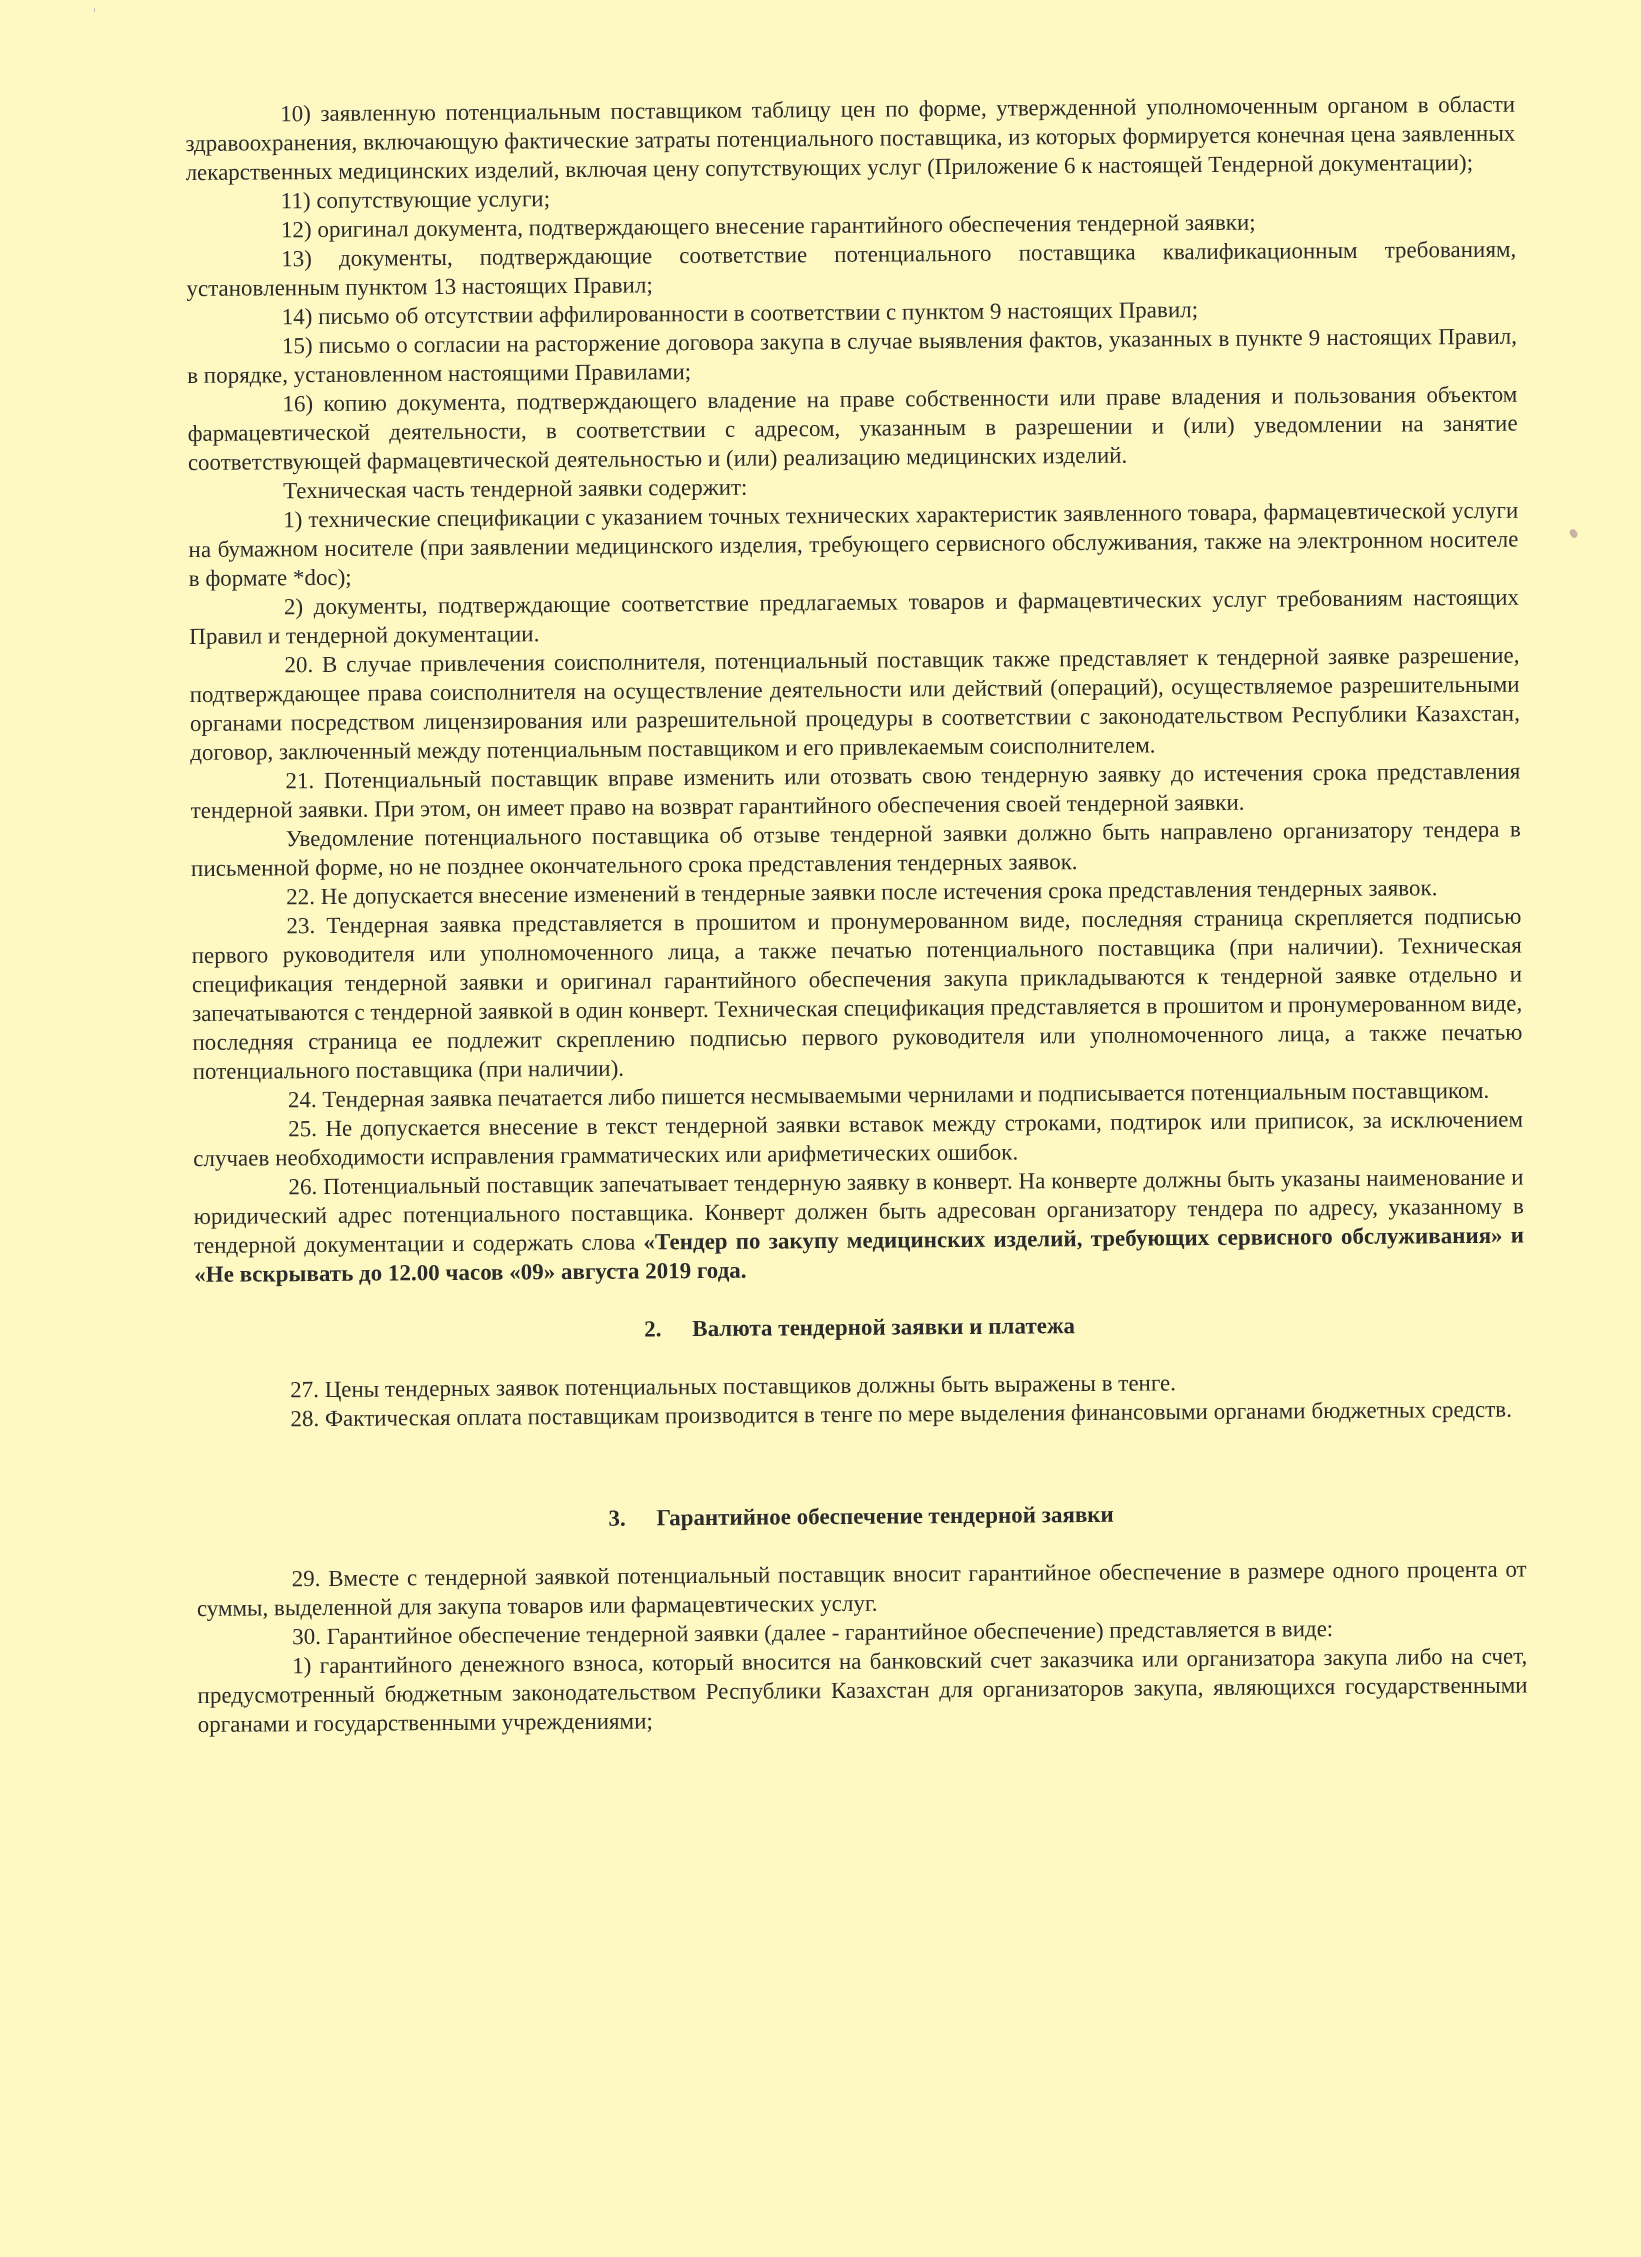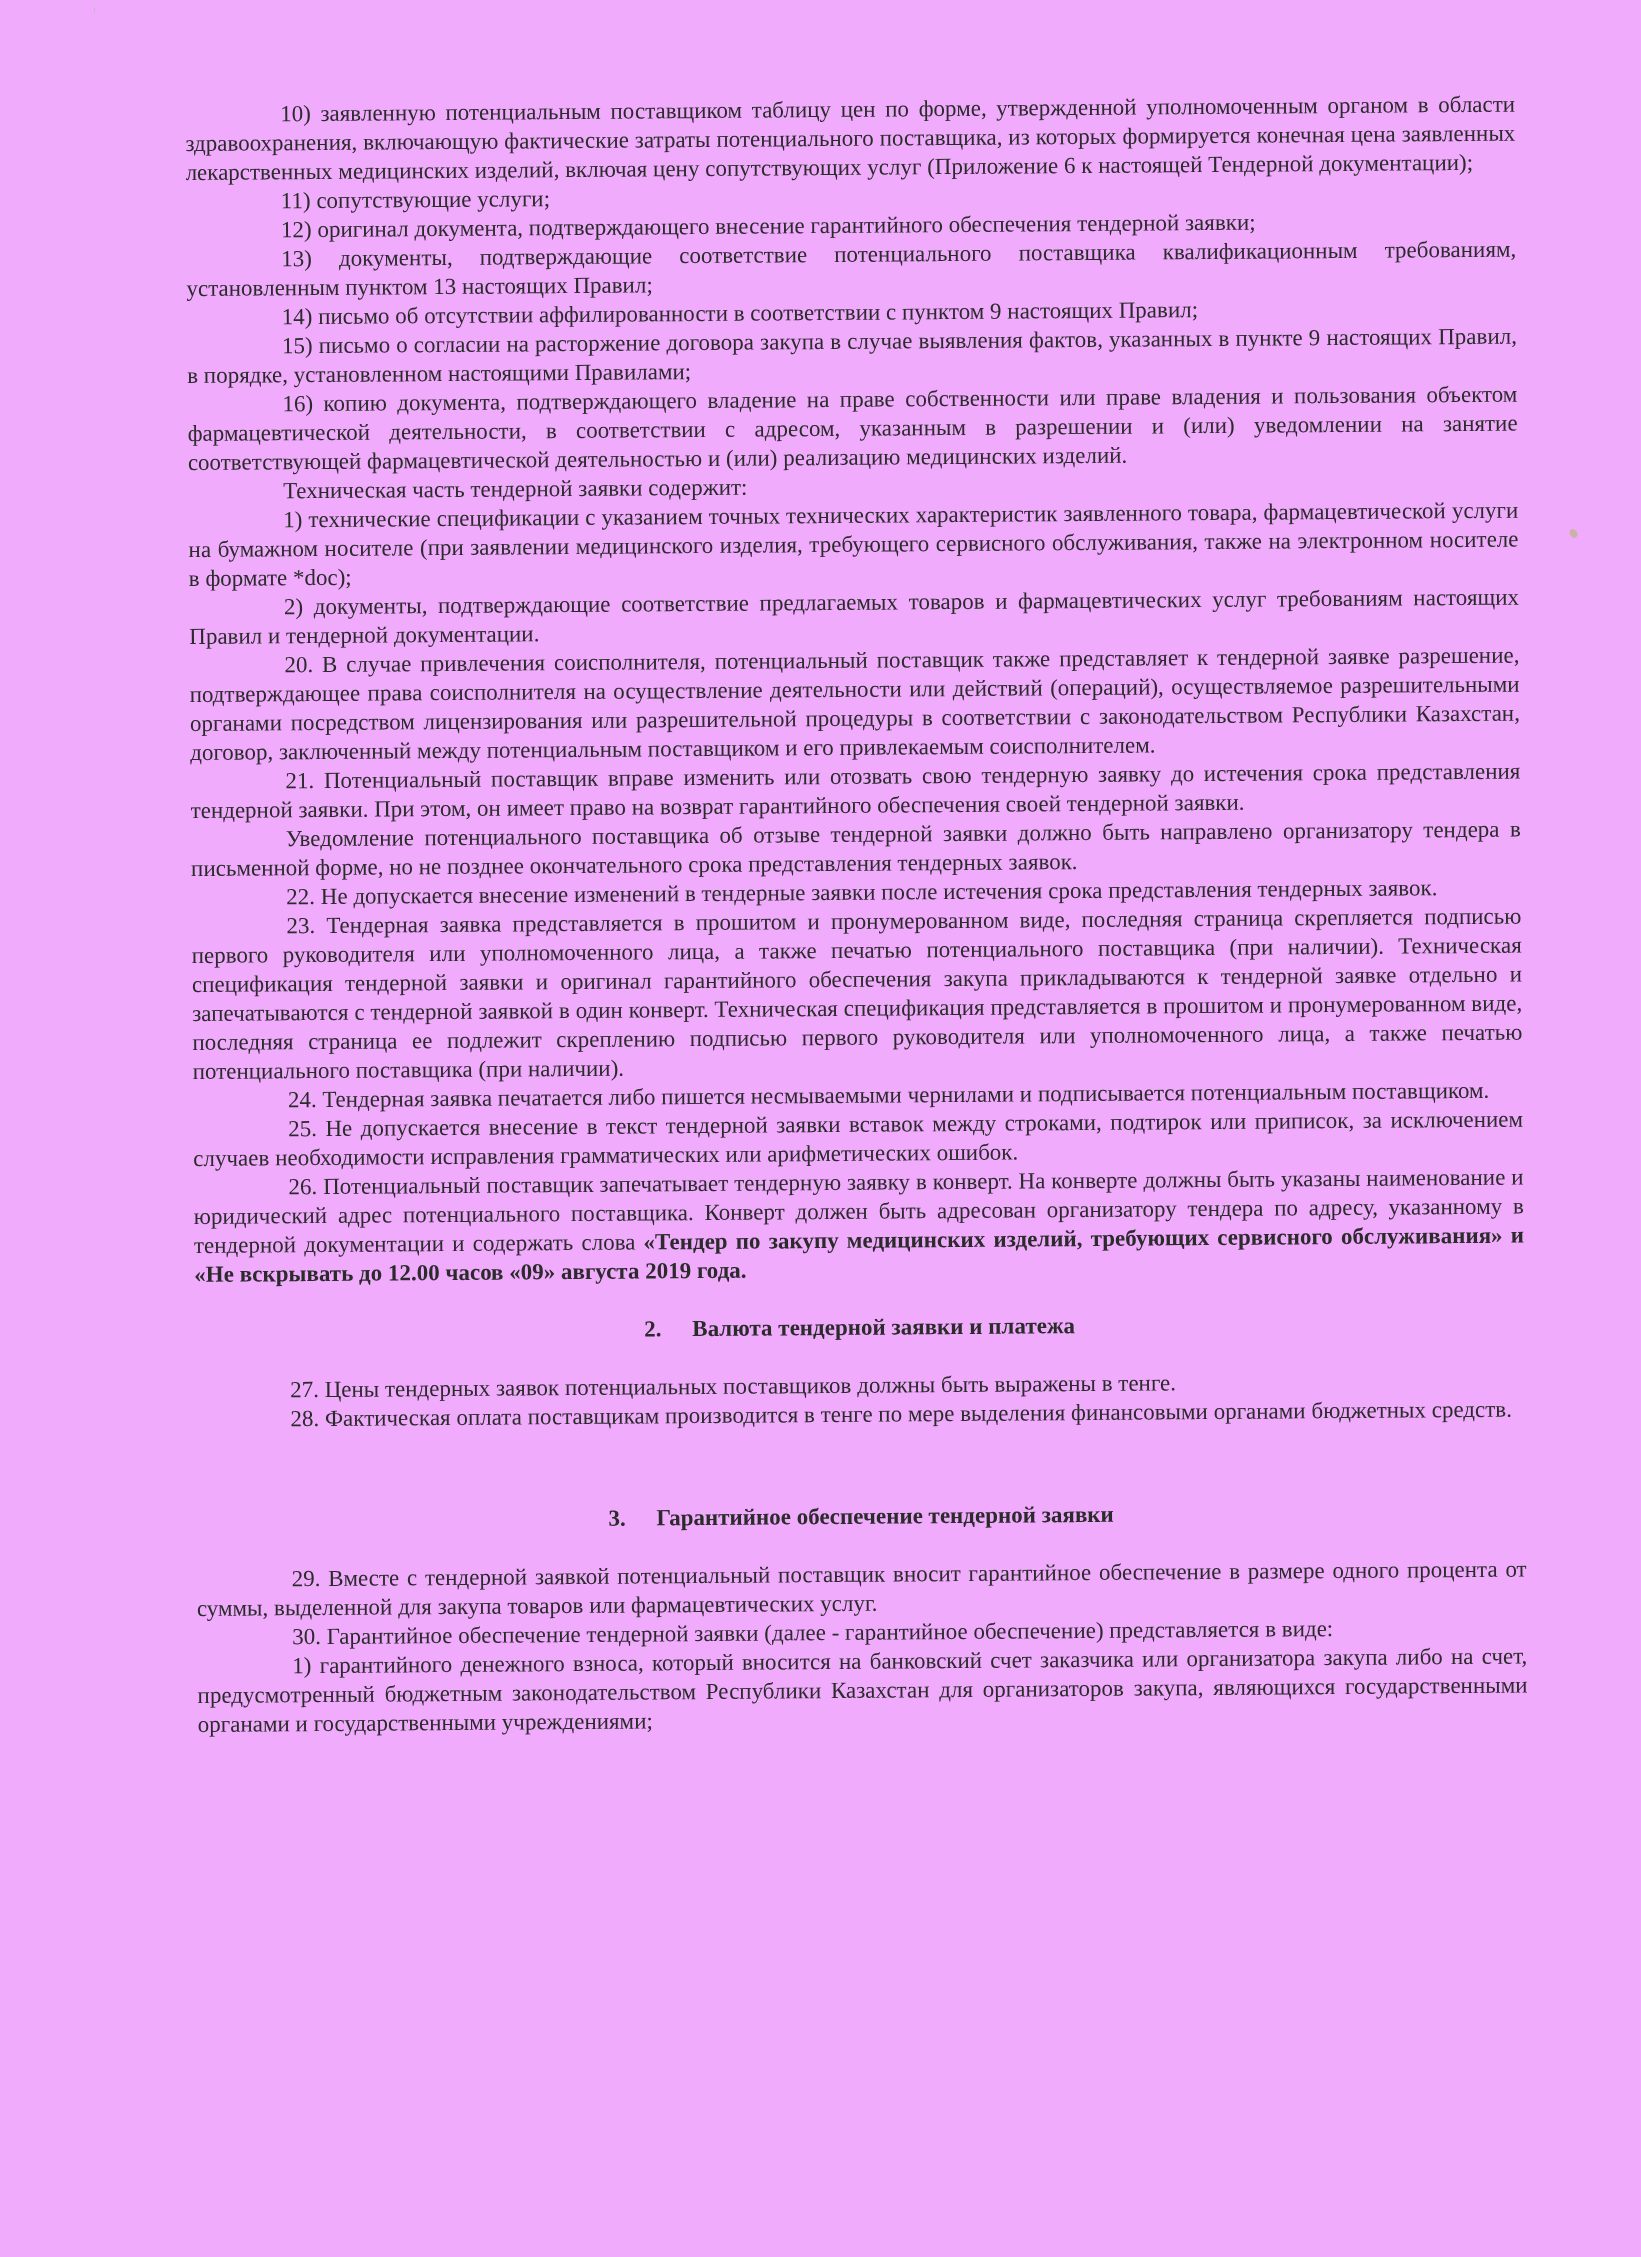--- a/index.html
+++ b/index.html
@@ -1,19 +1,19 @@
 <!DOCTYPE html>
 <html><head>
 <meta charset="utf-8">
 <style>
   html, body { margin: 0; padding: 0; background: #ffffff; }
   body { width: 1641px; height: 2257px; position: relative; overflow: hidden; }
   .page {
     position: absolute; left: 0; top: 0; width: 1641px; height: 2257px;
-    background: #f0abfc;
+    background: #fef9c3;
   }
   .content {
     position: absolute; left: 185px; top: 100px; width: 1330px;
     font-family: "Liberation Serif", "DejaVu Serif", serif;
     font-size: 23px; line-height: 29px; color: #2b2b2b;
     transform: rotate(-0.45deg); transform-origin: 0 0;
   }
   .p { margin: 0; text-align: justify; text-indent: 95px; }
   .b { font-weight: bold; }
   .heading {

